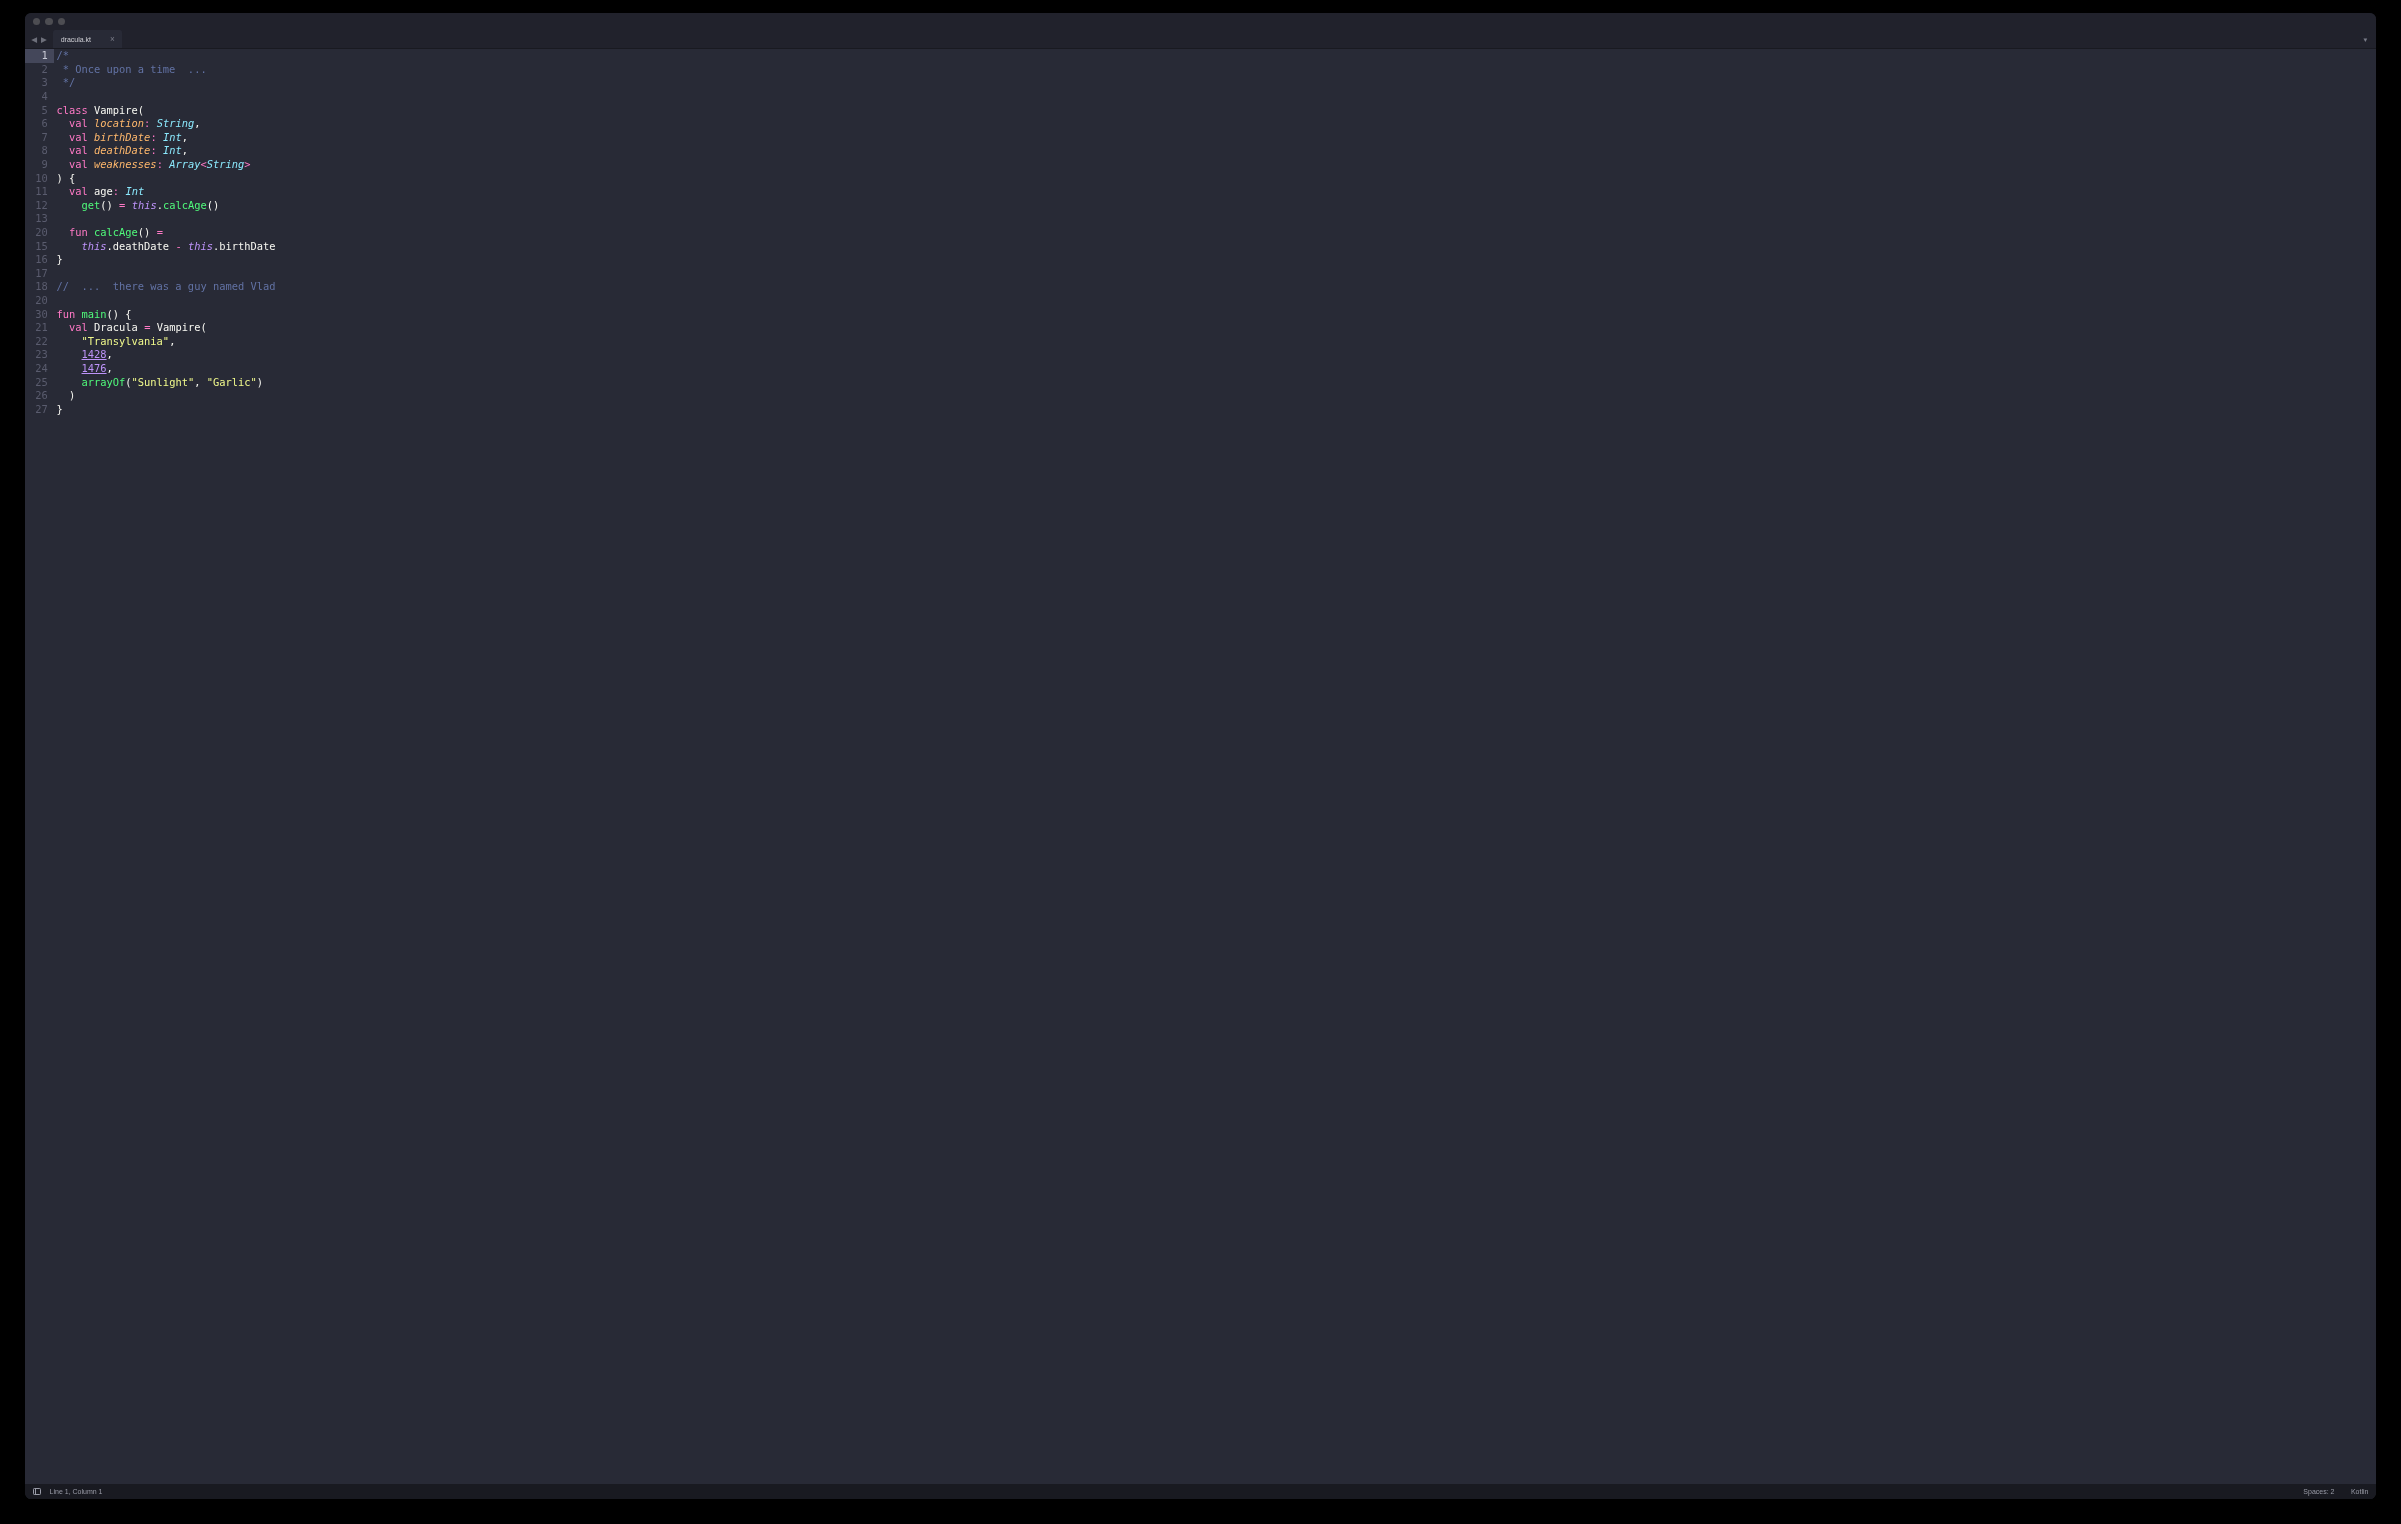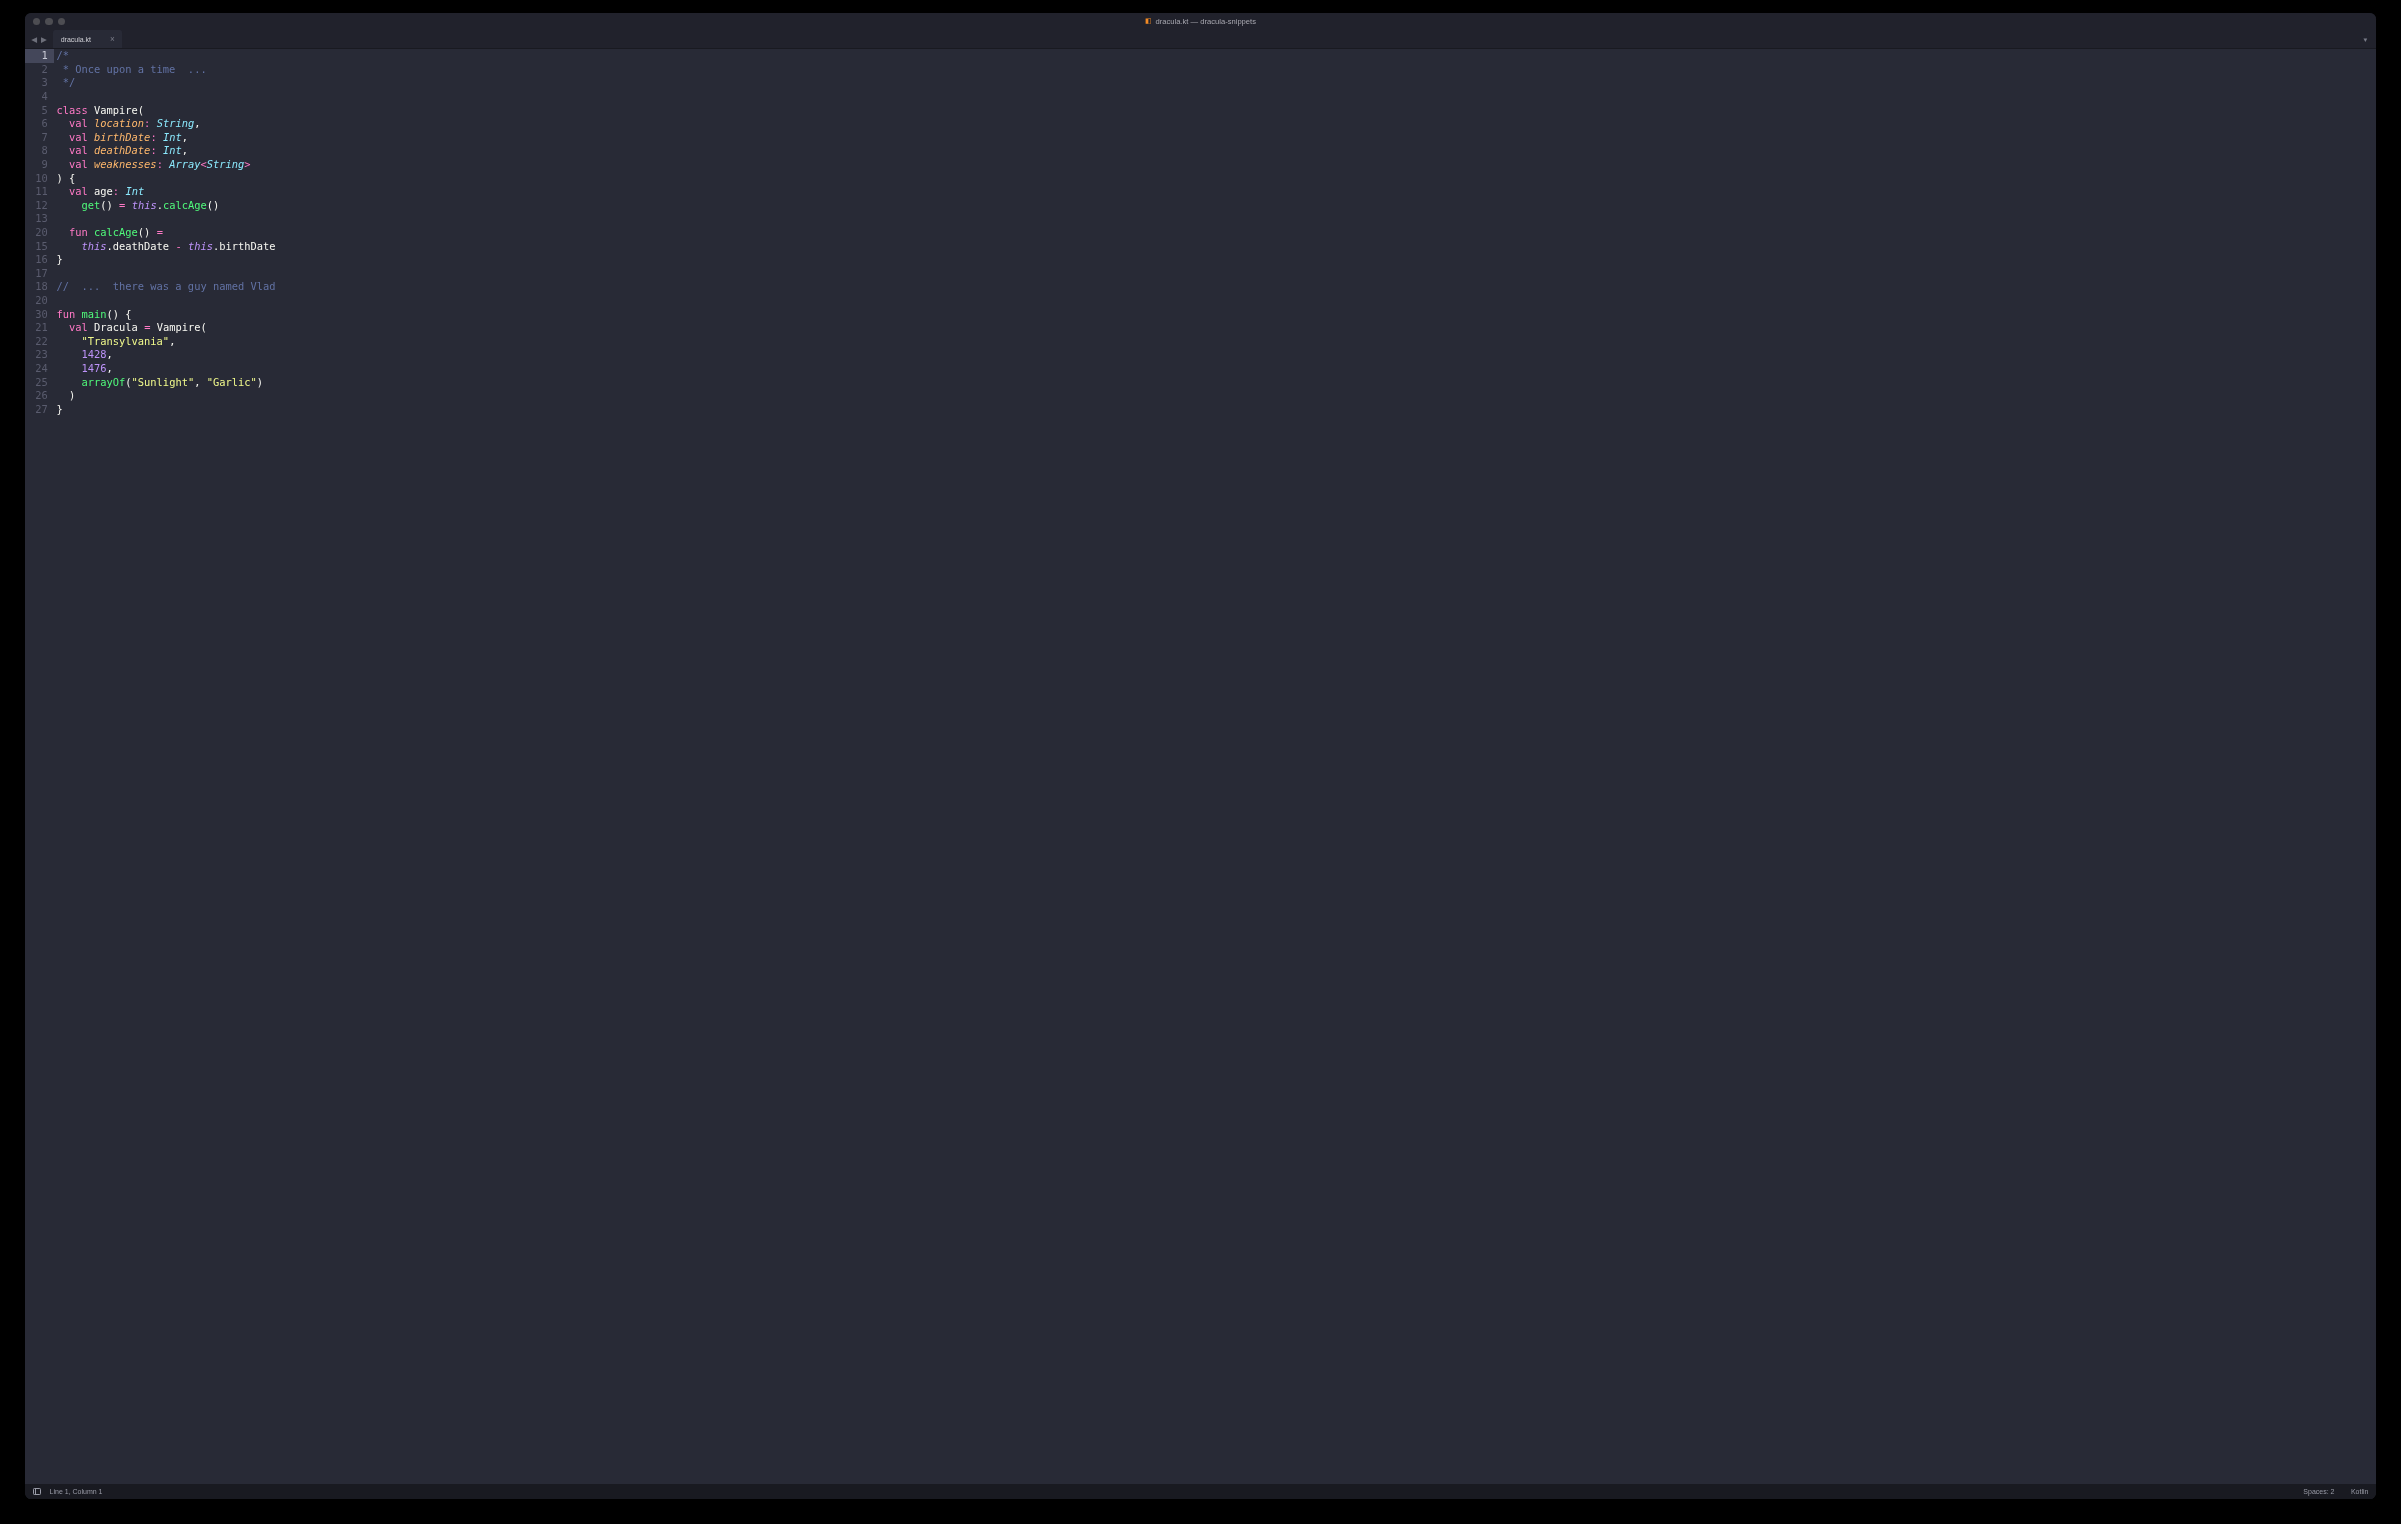--- a/index.html
+++ b/index.html
@@ -128,21 +128,21 @@
   
   .c-comment { color: #6272a4; }
   .c-key { color: #ff79c6; }          
   .c-keyop { color: #ff79c6; }        
   .c-type { color: #8be9fd; font-style: italic; }
   .c-name { color: #f8f8f2; text-align: right; }
   .c-func { color: #50fa7b; }         
   .c-param { color: #ffb86c; font-style: italic; } 
   .c-punc { color: #f8f8f2; }
   .c-string { color: #f1fa8c; }
-  .c-num { color: #bd93f9; }
+  .c-num { color: #bd93f9; text-decoration: underline; }
   .c-this { color: #bd93f9; font-style: italic; }
 
   .statusbar {
     height: 15px;
     background: #191a21;
     color: #9a9ca8;
     font-size: 7px;
     display: flex;
     align-items: center;
     padding: 0 7.6px;
@@ -167,26 +167,20 @@
 </head>
 <body>
 
 <div class="window">
 
   <div class="titlebar">
     <div class="traffic">
       <div class="dot"></div>
       <div class="dot"></div>
       <div class="dot"></div>
-    </div>
-    <div class="title-center">
-      <span class="icon">◧</span>
-      <span>
-        <span>dracula.kt</span><span> — </span><span>dracula-snippets</span>
-      </span>
     </div>
   </div>
 
   <div class="tabbar">
     <div class="nav-arrows">
       <span>◀</span>
       <span>▶</span>
     </div>
     <div class="tab">
       <span>dracula.kt</span>

